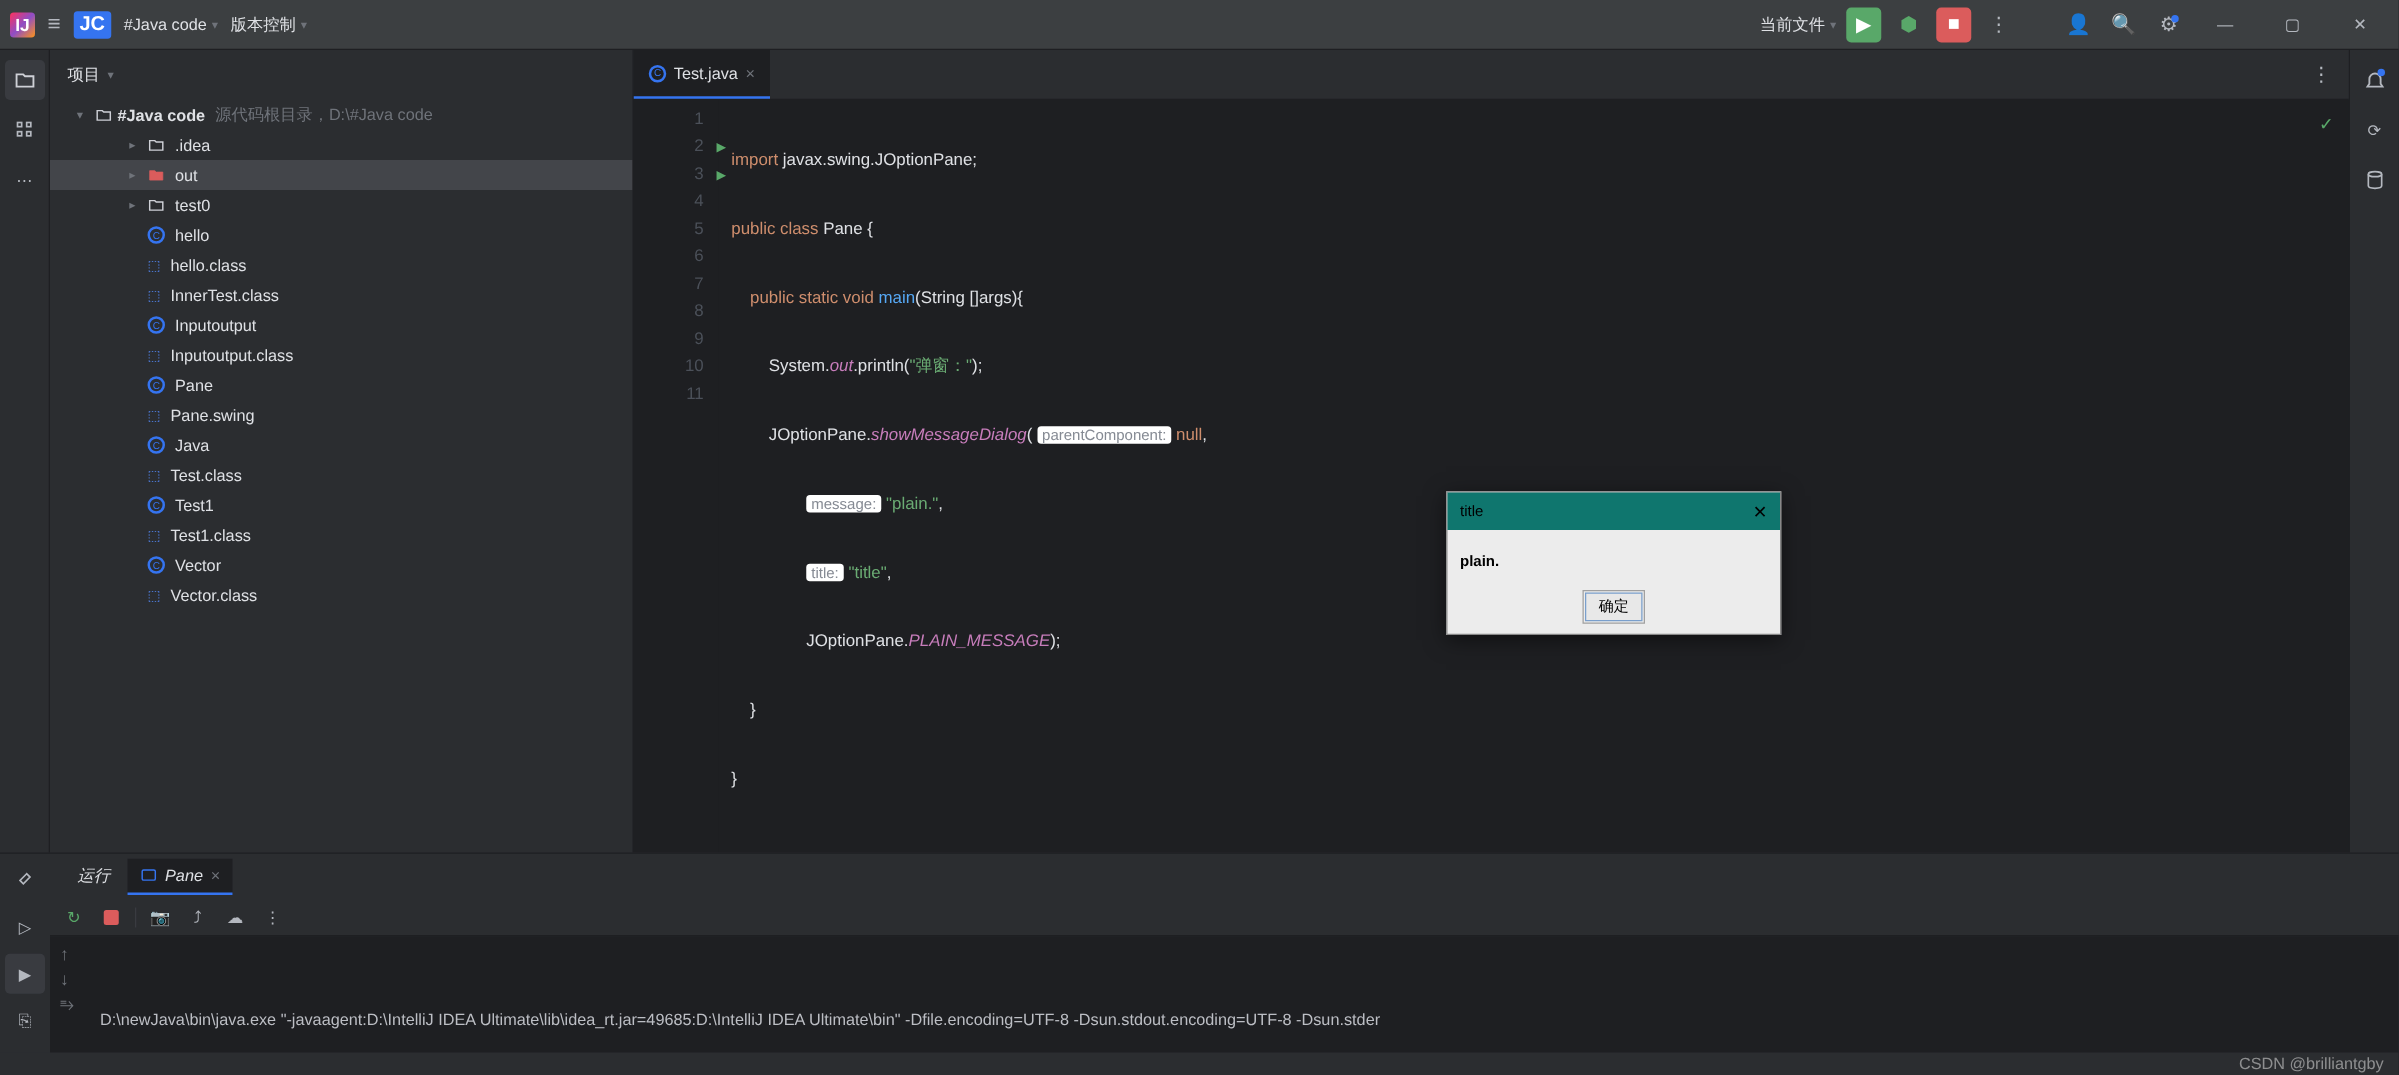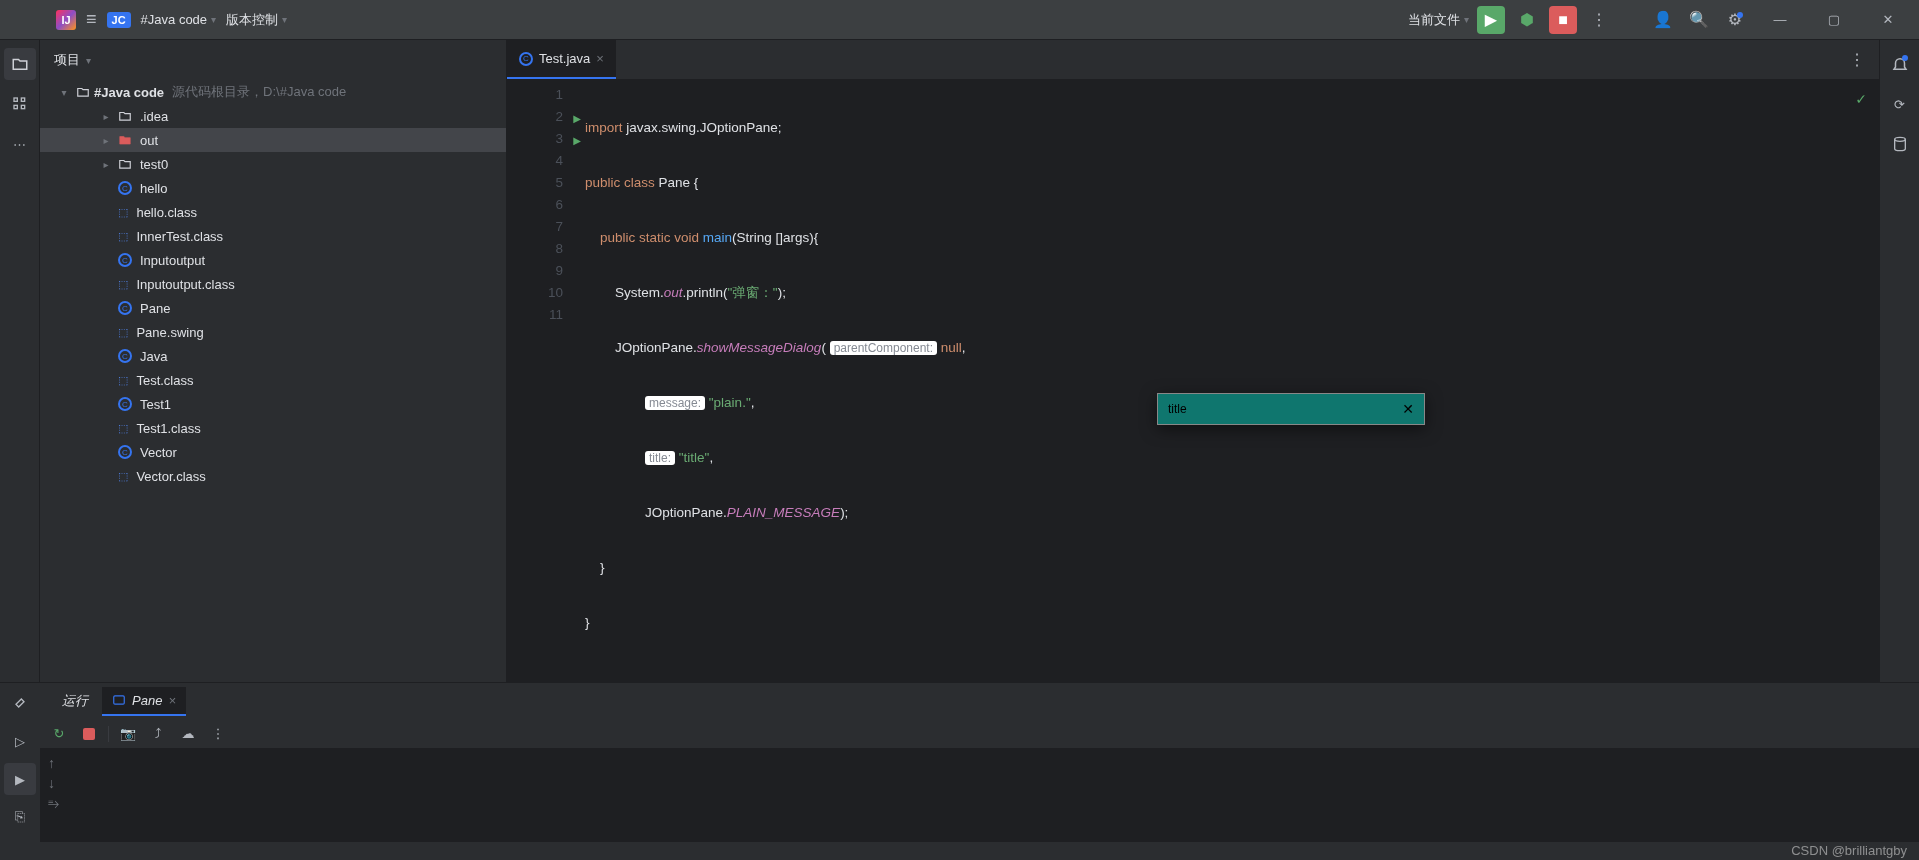--- a/index.html
+++ b/index.html
@@ -2,23 +2,23 @@
 <html><head>
 <meta charset="utf-8">
 <style>
 * { margin: 0; padding: 0; box-sizing: border-box; font-family: "Segoe UI", Arial, sans-serif; }
 body { background: #2b2d30; color: #dfe1e5; width: 1919px; height: 860px; overflow: hidden; position: relative; font-size: 13px; }
 
 
 .titlebar { height: 40px; background: #3c3f41; display: flex; align-items: center; padding: 0 8px; justify-content: space-between; border-bottom: 1px solid #1e1f22;}
 .titlebar-left { display: flex; align-items: center; gap: 10px; }
 .titlebar-right { display: flex; align-items: center; gap: 8px; }
-.app-icon { width: 20px; height: 20px; background: linear-gradient(135deg,#fe315d,#8e4ec6,#ff9419); border-radius: 3px; display:flex;align-items:center;justify-content:center;font-size:11px;color:#fff;font-weight:bold;margin-left:48px;}
+.app-icon { width: 20px; height: 20px; background: linear-gradient(135deg,#fe315d,#8e4ec6,#ff9419); border-radius: 3px; display:flex;align-items:center;justify-content:center;font-size:14px;color:#fff;font-weight:bold;}
 .hamburger { color: #b4b8bf; font-size: 18px; cursor: pointer;}
-.proj-badge { background:#3574f0; color:#fff; padding:2px 5px; border-radius:3px; font-size:11px; font-weight:600;}
+.proj-badge { background:#3574f0; color:#fff; padding:2px 5px; border-radius:3px; font-size:16px; font-weight:600;}
 .tb-item { color:#dfe1e5; display:flex; align-items:center; gap:4px; cursor:pointer; }
 .chev { color:#6f737a; font-size:10px; }
 .tb-icon { width:28px; height:28px; display:flex; align-items:center; justify-content:center; color:#b4b8bf; cursor:pointer; font-size:16px; border-radius:4px;}
 .run-btn { background:#59a869; color:#fff; border-radius:4px;}
 .debug-btn { color:#59a869; }
 .stop-btn { background:#db5c5c; color:#fff; border-radius:4px;}
 .win-btn { width:46px; height:40px; display:flex; align-items:center; justify-content:center; color:#b4b8bf; cursor:pointer;}
 .settings-dot::after { content:""; position:absolute; width:6px; height:6px; background:#3574f0; border-radius:50%; margin-left:10px; margin-top:-10px;}
 
 
@@ -289,20 +289,26 @@
         </div>
       <div class="code" id="code"><div class="code-line"><span class="kw">import </span><span>javax.swing.JOptionPane;</span></div><div class="code-line"><span class="kw">public class </span><span>Pane {</span></div><div class="code-line"><span>    </span><span class="kw">public static void </span><span class="mth">main</span><span>(String []args){</span></div><div class="code-line"><span>        System.</span><span class="fld">out</span><span>.println(</span><span class="str">"弹窗："</span><span>);</span></div><div class="code-line"><span>        JOptionPane.</span><span class="fld">showMessageDialog</span><span>( </span><span class="param-hint">parentComponent:</span><span> </span><span class="kw">null</span><span>,</span></div><div class="code-line"><span>                </span><span class="param-hint">message:</span><span> </span><span class="str">"plain."</span><span>,</span></div><div class="code-line"><span>                </span><span class="param-hint">title:</span><span> </span><span class="str">"title"</span><span>,</span></div><div class="code-line"><span>                JOptionPane.</span><span class="cnst">PLAIN_MESSAGE</span><span>);</span></div><div class="code-line"><span>    }</span></div><div class="code-line"><span>}</span></div><div class="code-line"><span></span></div></div>
       <span class="check">✓</span>
     </div>
 
     <div class="dialog">
       <div class="dialog-title">
         <span>title</span>
         <span class="dialog-close">✕</span>
       </div>
+      <div class="dialog-body">
+        <div class="dialog-msg">plain.</div>
+        <div class="dialog-btn-row">
+          <button class="dialog-btn">确定</button>
+        </div>
+      </div>
     </div>
   </div>
 
   <div class="right-rail">
     <span class="rail-icon notif-dot">
         <svg width="18" height="18" viewBox="0 0 24 24" fill="none" stroke="#b4b8bf" stroke-width="2">
           <path d="M18 16v-5a6 6 0 10-12 0v5l-2 3h16z"></path>
         </svg>
       </span>
     <span class="rail-icon">⟳</span>
@@ -349,18 +355,19 @@
       <span class="bt-icon">⤴</span>
       <span class="bt-icon">☁</span>
       <span class="bt-icon">⋮</span>
     </div>
     <div class="console">
       <div class="console-side">
         <span>↑</span>
         <span>↓</span>
         <span>⥱</span>
       </div>
+      <div>D:\newJava\bin\java.exe "-javaagent:D:\IntelliJ IDEA Ultimate\lib\idea_rt.jar=49685:D:\IntelliJ IDEA Ultimate\bin" -Dfile.encoding=UTF-8 -Dsun.stdout.encoding=UTF-8 -Dsun.stder</div>
       
     </div>
   </div>
 </div>
 
 <div class="watermark">CSDN @brilliantgby</div>
 
 </body></html>

